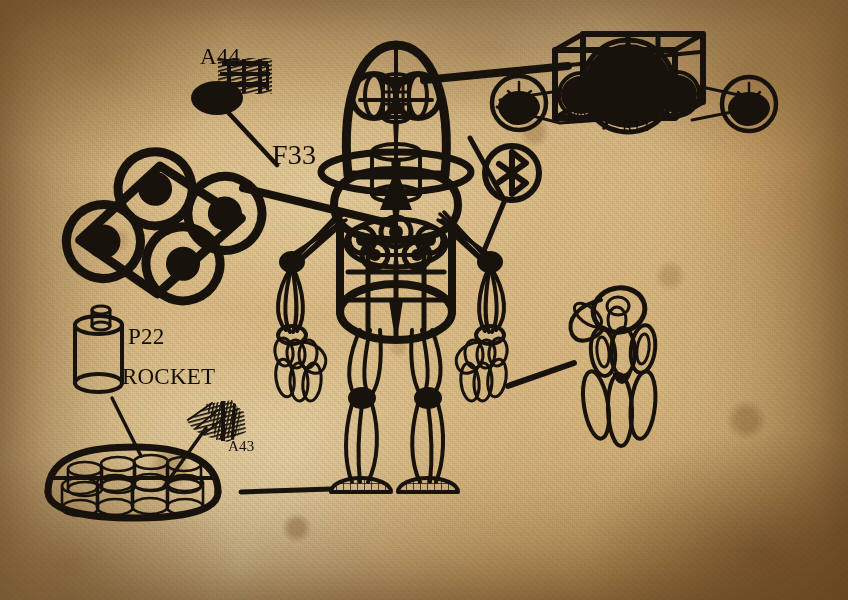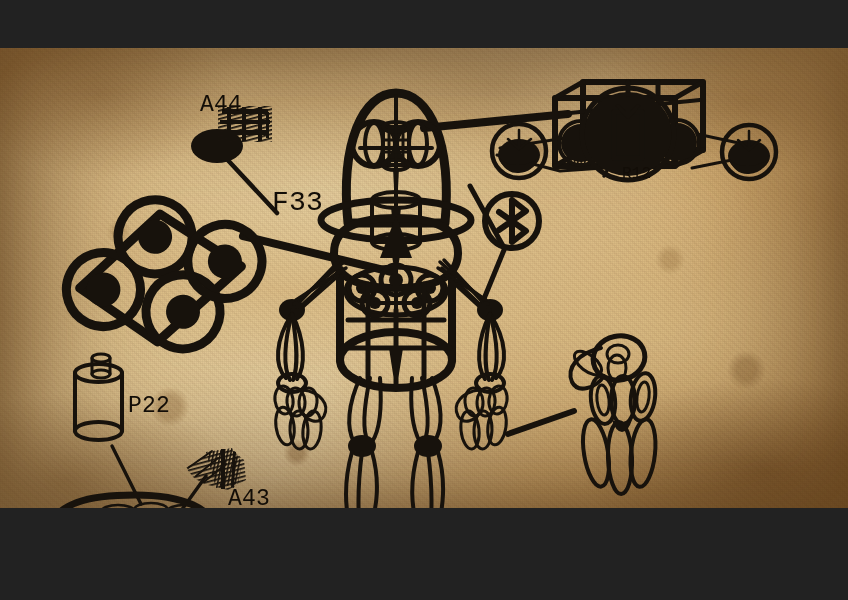--- a/index.html
+++ b/index.html
@@ -1,19 +1,18 @@
 <!DOCTYPE html>
 <html><head>
 <meta charset="utf-8">
 <style>
   html,body{margin:0;padding:0;background:#222;}
   #stage{
-    position:relative;width:848px;height:460px;overflow:hidden;
-    font-family:Liberation Mono, monospace;
-    margin-top:48px;
+    position:relative;width:848px;height:600px;overflow:hidden;
+    font-family:Liberation Serif, serif;
   }
   
   #paper{position:absolute;inset:0;background:#c9a56a;}
   .tex{position:absolute;inset:0;}
   #t1{background:
       radial-gradient(ellipse 70% 55% at 38% 32%, #e6cfa0 0%, #dbbd88 38%, rgba(219,189,136,0) 72%),
       radial-gradient(ellipse 60% 50% at 72% 62%, #d9bb85 0%, rgba(217,187,133,0) 70%),
       linear-gradient(118deg,#b8915a 0%,#dcc08c 22%,#e7d2a6 46%,#d2ad73 70%,#a87f49 100%);
   }
   #t2{background:
@@ -398,16 +397,17 @@
       <path class="ink" stroke-width="7" d="M48 492 C48 512 92 518 135 518 C178 518 218 512 218 492"></path>
       <path class="ink" stroke-width="4" d="M52 478 L216 478"></path>
     </g>
 
   </svg>
   </div>
 
   <div class="lbl" style="left:200px;top:44px;font-size:23px;">A44</div>
   <div class="lbl" style="left:272px;top:139px;font-size:28px;">F33</div>
   <div class="lbl" style="left:622px;top:117px;font-size:16px;">R12</div>
-  <div class="lbl" style="left:128px;top:345px;font-size:23px;">P22</div>
-  <div class="lbl" style="left:228px;top:438px;font-size:23px;">A43</div>
+  <div class="lbl" style="left:128px;top:324px;font-size:23px;">P22</div>
+  <div class="lbl" style="left:122px;top:364px;font-size:23px;">ROCKET</div>
+  <div class="lbl" style="left:228px;top:438px;font-size:15px;">A43</div>
 
 </div>
 
 </body></html>

